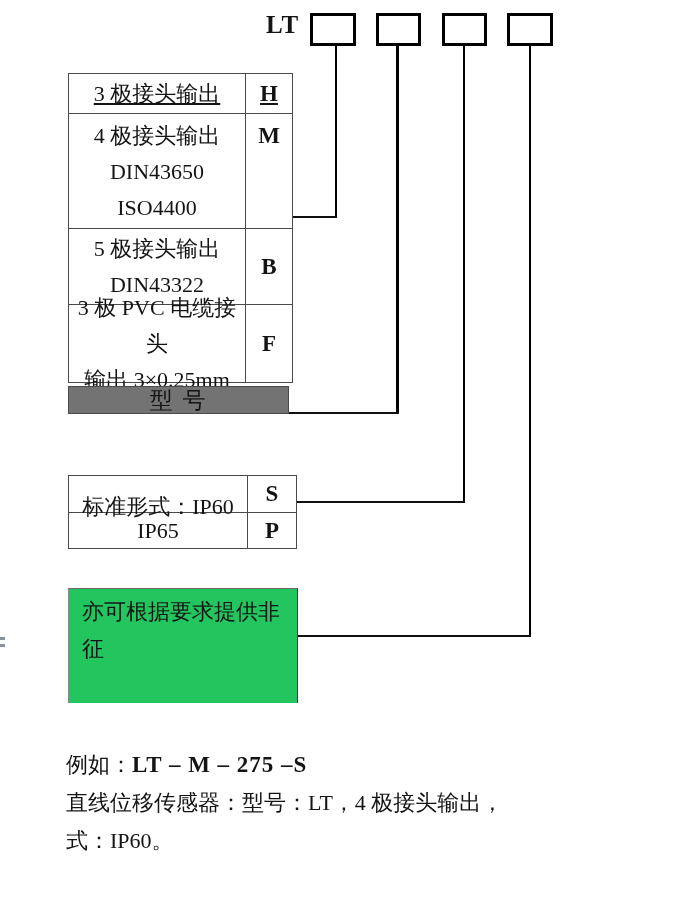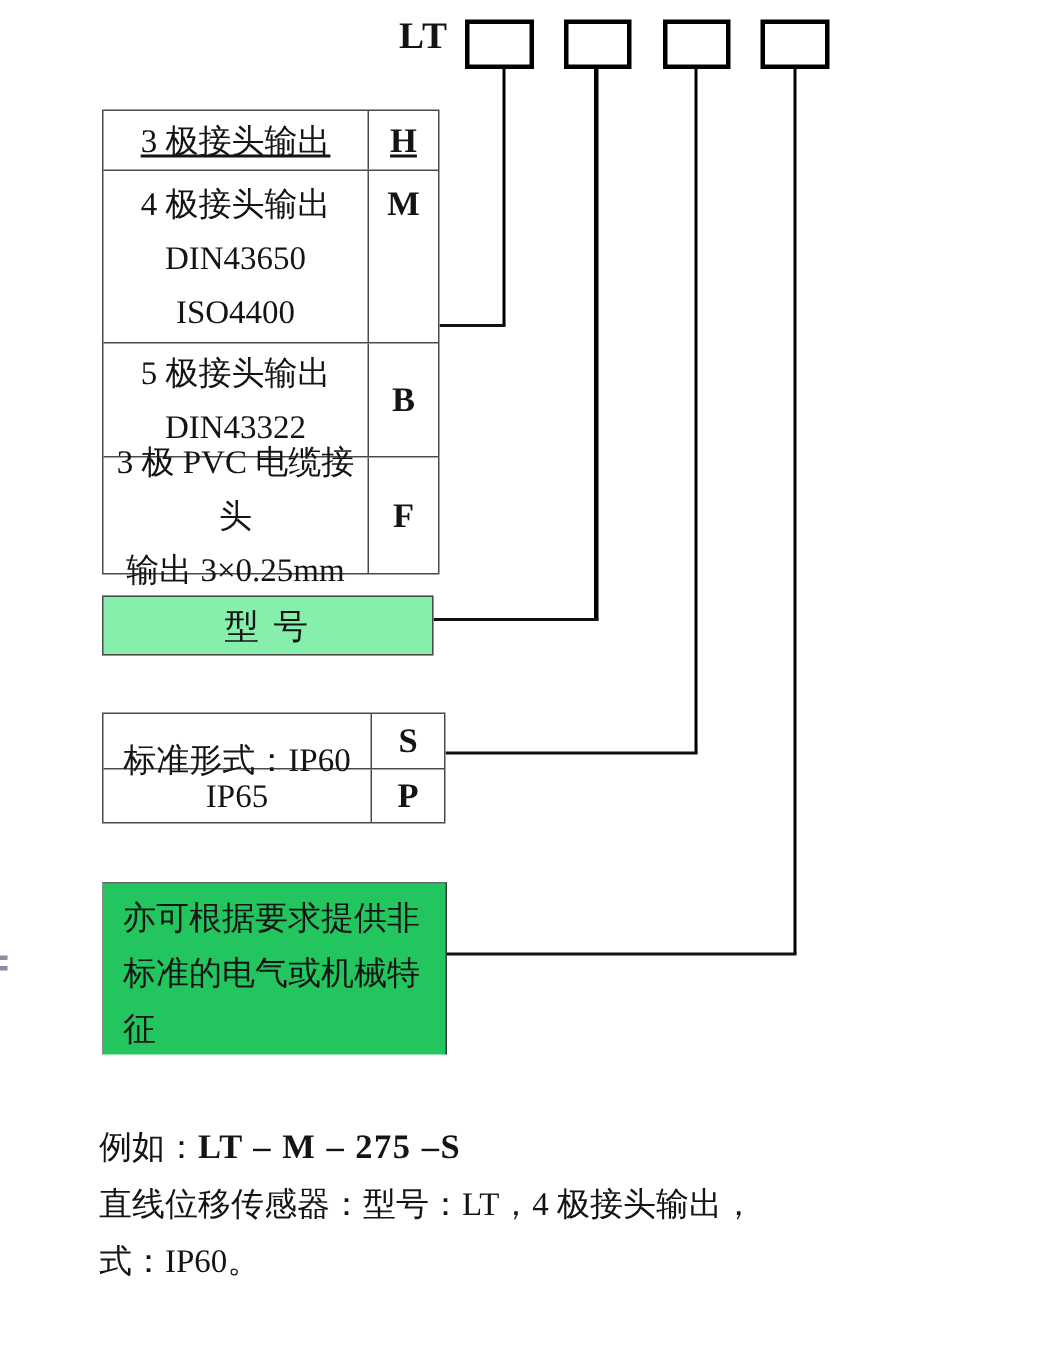--- a/index.html
+++ b/index.html
@@ -21,22 +21,22 @@
   .hline{background:#111;height:2px;}
   
   .tbl{border:1px solid #4a4a4a;box-sizing:border-box;background:#fff;}
   .trow{display:flex;box-sizing:border-box;}
   .trow + .trow{border-top:1px solid #4a4a4a;}
   .cell{box-sizing:border-box;display:flex;flex-direction:column;justify-content:center;align-items:center;text-align:center;font-size:22px;line-height:36px;}
   .cell.label{width:176px;}
   .cell.code{flex:1;border-left:1px solid #4a4a4a;font-weight:bold;font-size:23px;}
   .cell.top{justify-content:flex-start;padding-top:4px;}
   
-  .model-box{left:68px;top:397px;width:221px;height:40px;border:1px solid #4a4a4a;box-sizing:border-box;
-    display:flex;align-items:center;justify-content:center;font-size:23px;letter-spacing:2px;background:#86efac;}
+  .model-box{left:68px;top:386px;width:221px;height:28px;border:1px solid #4a4a4a;box-sizing:border-box;
+    display:flex;align-items:center;justify-content:center;font-size:23px;letter-spacing:2px;background:#737373;}
   
   .note-box{left:68px;top:588px;width:230px;height:115px;box-sizing:border-box;
     border-top:1px solid #6a6a6a;border-left:1px solid #8a8a8a;border-right:1px solid #3a3a3a;
     padding:4px 0 0 13px;font-size:22px;line-height:37px;background:#22c55e;}
   
   .example{left:66px;top:746px;width:600px;font-size:22px;}
   .example .eline{height:38px;line-height:38px;white-space:nowrap;}
   .example b{font-size:23px;letter-spacing:1px;}
   
   .artifact{left:0;top:637px;width:5px;height:13px;}
@@ -102,21 +102,20 @@
       <div class="cell code">S</div>
     </div>
     <div class="trow" style="height:36px;">
       <div class="cell label" style="width:178px;">IP65</div>
       <div class="cell code">P</div>
     </div>
   </div>
 
   <div class="abs note-box">
     <div>亦可根据要求提供非</div>
-    <div>标准的电气或机械特</div>
     <div>征</div>
   </div>
 
   <div class="abs example">
     <div class="eline">
       <span>例如：</span><b>LT – M – 275 –S</b>
     </div>
     <div class="eline">直线位移传感器：型号：LT，4 极接头输出，</div>
     <div class="eline">式：IP60。</div>
   </div>

